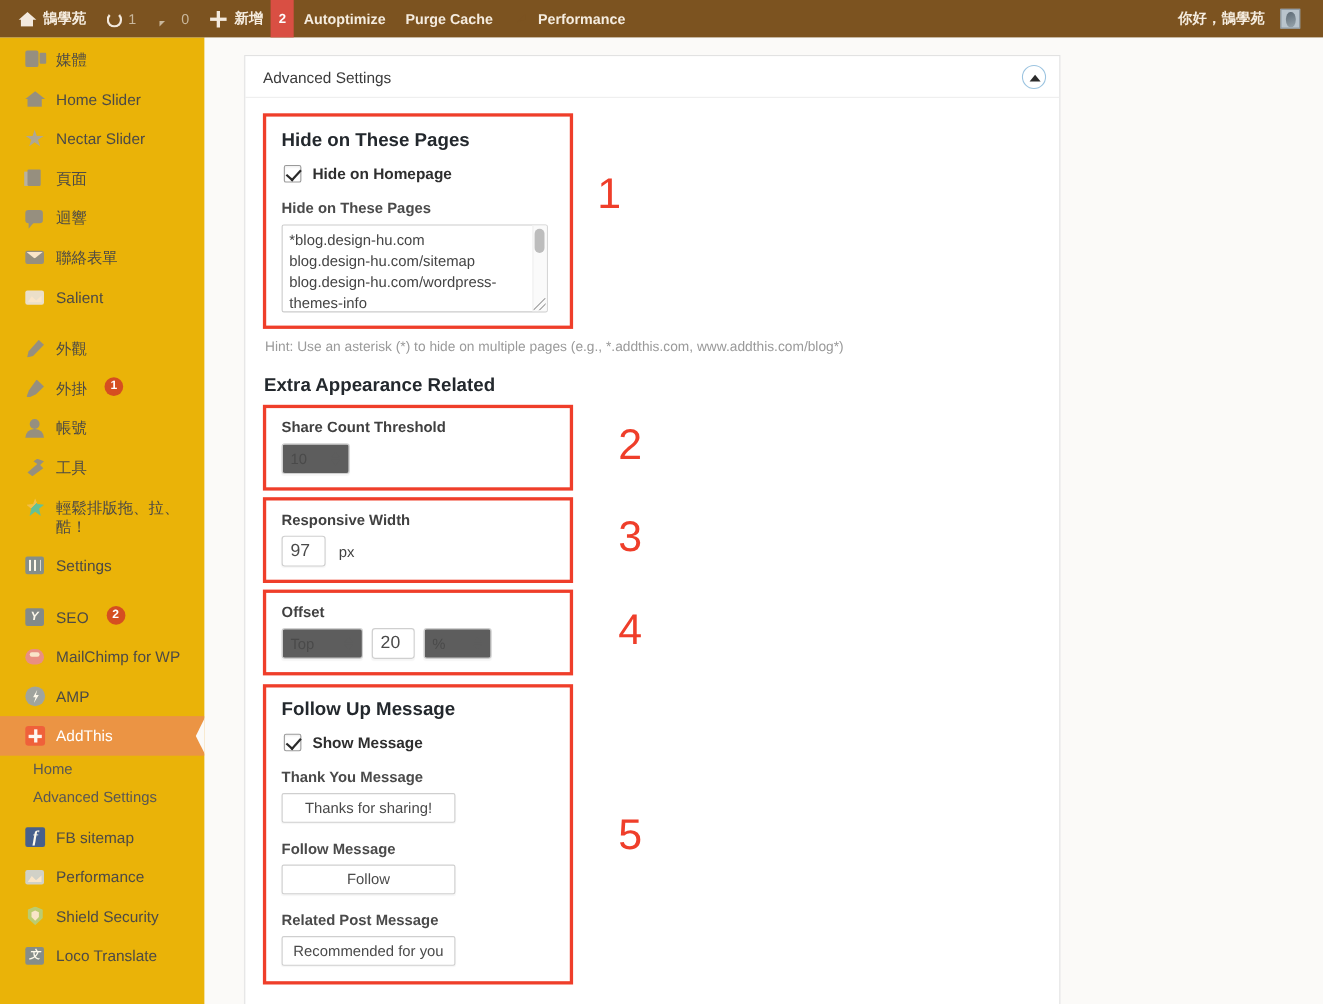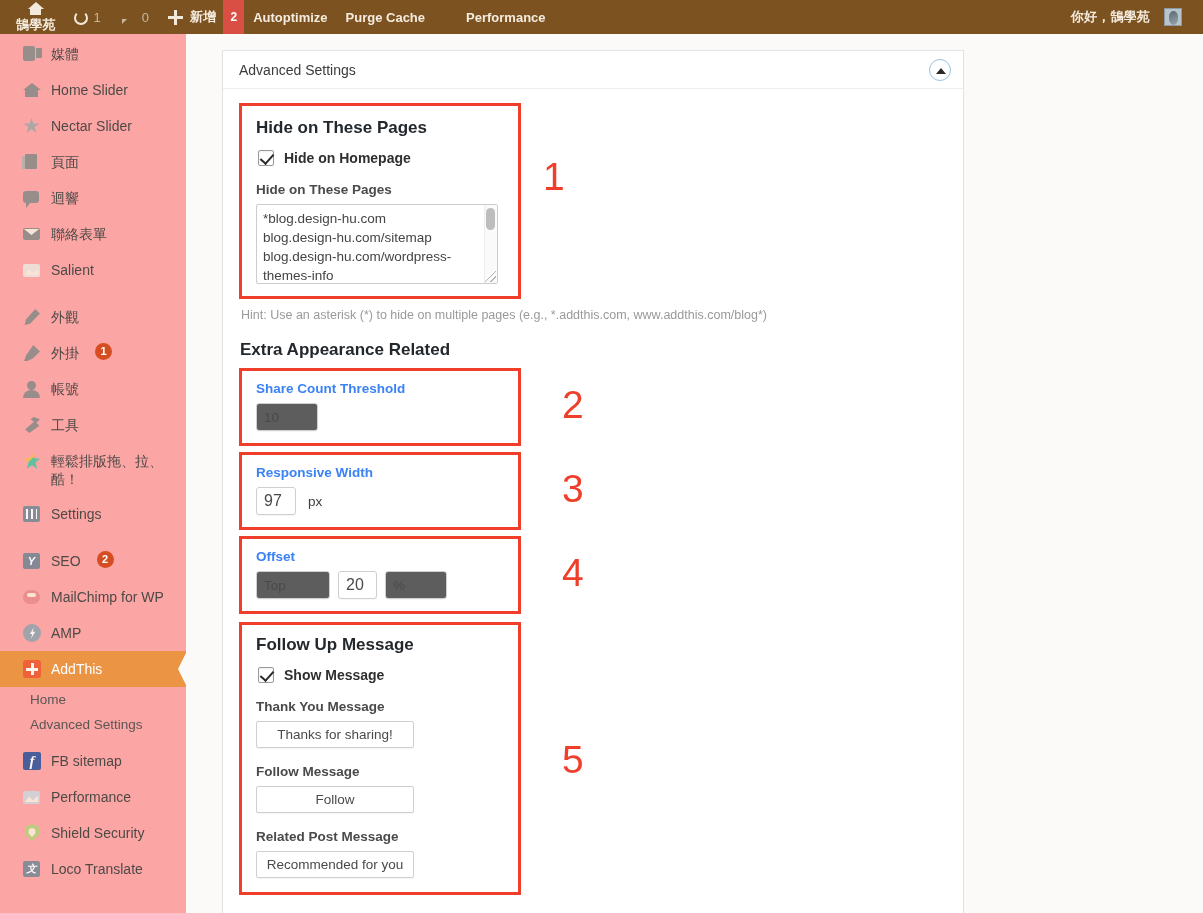--- a/index.html
+++ b/index.html
@@ -20,21 +20,21 @@
     display: flex; align-items: center;
     color: #f3e9dd;
     font-size: 13px;
     z-index: 40;
   }
   .ab-item {
     display: flex; align-items: center; gap: 6px;
     height: 34px; padding: 0 9px;
     color: #f5ecdf; white-space: nowrap;
   }
-  .ab-item.first { padding-left: 16px; flex-direction: column; }
+  .ab-item.first { padding-left: 16px; }
   .ab-ico { display: inline-block; width: 17px; height: 17px; position: relative; }
   .ab-count { color: #c9b79c; font-weight: normal; }
   .ab-label { font-weight: bold; letter-spacing: .2px; }
   .ab-plain { font-weight: bold; }
   .ab-badge-red {
     display:inline-block; background:#d94f43; color:#fff;
     font-size:12px; font-weight:bold; line-height:34px;
     height:34px; padding:0 7px; margin-left:-2px;
   }
   #ab-right { margin-left: auto; display: flex; align-items: center; padding-right: 12px; }
@@ -85,21 +85,21 @@
   .ico-perf:after {
     content:""; position:absolute; left:4px; top:4px;
     width:8px; height:8px; background:#7c5320;
     clip-path: polygon(100% 0, 100% 60%, 0 100%);
   }
 
   
   #sidebar {
     position: absolute; top: 34px; left: 0;
     width: 186px; height: 879px;
-    background: #fca5a5;
+    background: #eab308;
     font-size: 14px;
     overflow: hidden;
   }
   .menu-item {
     display: flex; align-items: flex-start; gap: 9px;
     padding: 8px 10px 8px 22px;
     color: #4d4a46; line-height: 18px; position: relative;
   }
   .menu-item.top-pad { padding-top: 10px; }
   .menu-item .mi-label { padding-top: 1px; }
@@ -229,21 +229,21 @@
   }
   .grp-title.sub { margin-top: 0; }
   .sec-title {
     font-size: 17px; color: #23282d; font-weight: bold;
     margin: 18px 0 8px 1px;
   }
   .field-label {
     font-size: 13.5px; color: #4a4a4a; font-weight: bold;
     margin: 0 0 7px 0;
   }
-  .field-label.norm { font-weight: bold; color: #3b82f6; }
+  .field-label.norm { font-weight: bold; color: #404040; }
 
   .cbrow { display: flex; align-items: center; gap: 10px; margin: 0 0 16px 2px; }
   .cbox {
     width: 16px; height: 16px; border: 1px solid #9a9a9a;
     background: #fff; border-radius: 2px; position: relative;
     box-shadow: inset 0 1px 2px rgba(0,0,0,.07);
   }
   .cbox.checked:after {
     content:""; position:absolute; left:4px; top:0px;
     width:6px; height:11px; border:solid #2a2a2a;

